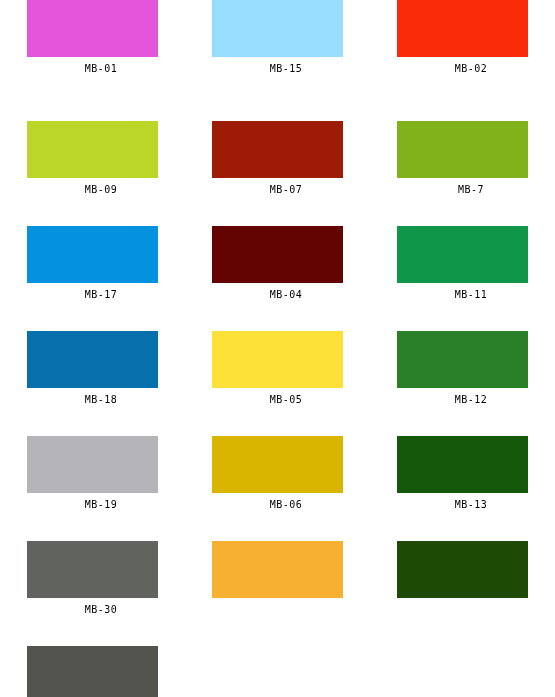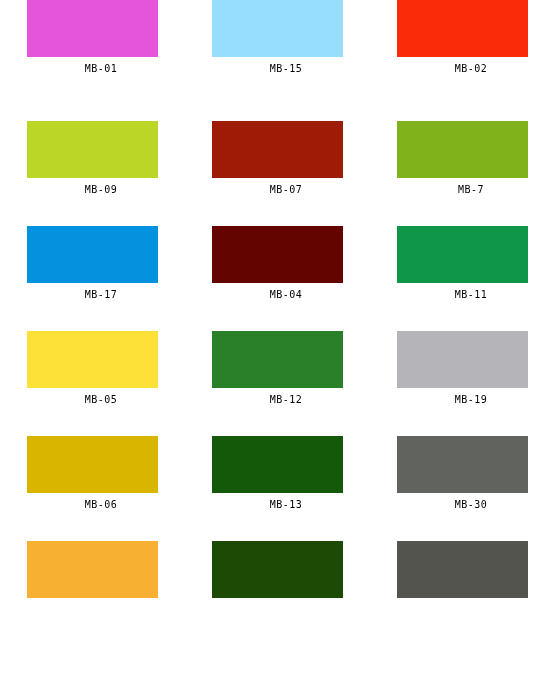--- a/index.html
+++ b/index.html
@@ -87,20 +87,24 @@
     </div>
     <div class="swatch-cell">
       <div class="swatch-chip" style="background-color: rgb(100, 4, 0);"></div>
       <div class="swatch-label">MB-04</div>
     </div>
     <div class="swatch-cell">
       <div class="swatch-chip" style="background-color: rgb(16, 150, 72);"></div>
       <div class="swatch-label">MB-11</div>
     </div>
     <div class="swatch-cell">
+      <div class="swatch-chip" style="background-color: rgb(7, 112, 172);"></div>
+      <div class="swatch-label">MB-18</div>
+    </div>
+    <div class="swatch-cell">
       <div class="swatch-chip" style="background-color: rgb(253, 224, 56);"></div>
       <div class="swatch-label">MB-05</div>
     </div>
     <div class="swatch-cell">
       <div class="swatch-chip" style="background-color: rgb(42, 128, 41);"></div>
       <div class="swatch-label">MB-12</div>
     </div>
     <div class="swatch-cell">
       <div class="swatch-chip" style="background-color: rgb(181, 180, 184);"></div>
       <div class="swatch-label">MB-19</div>

